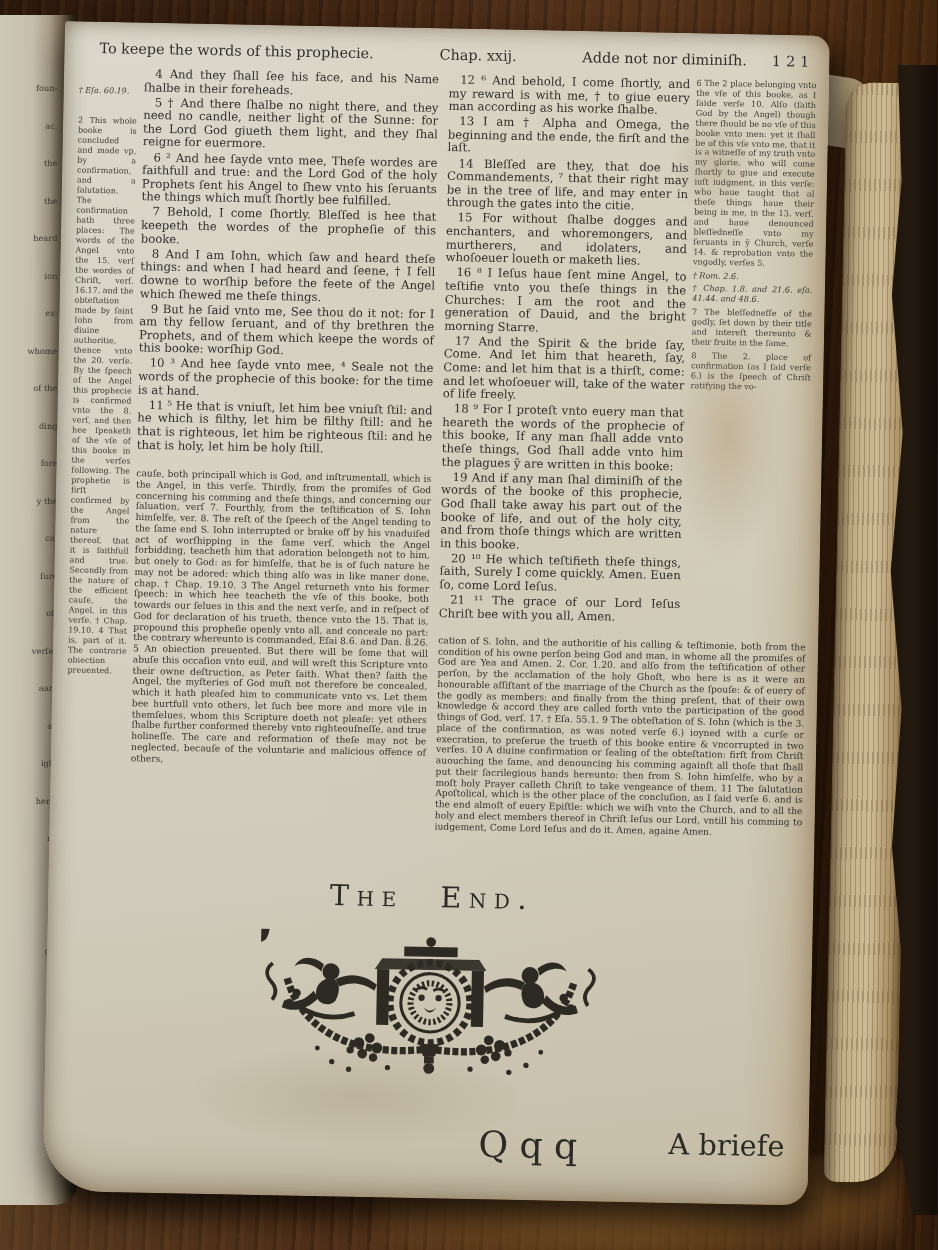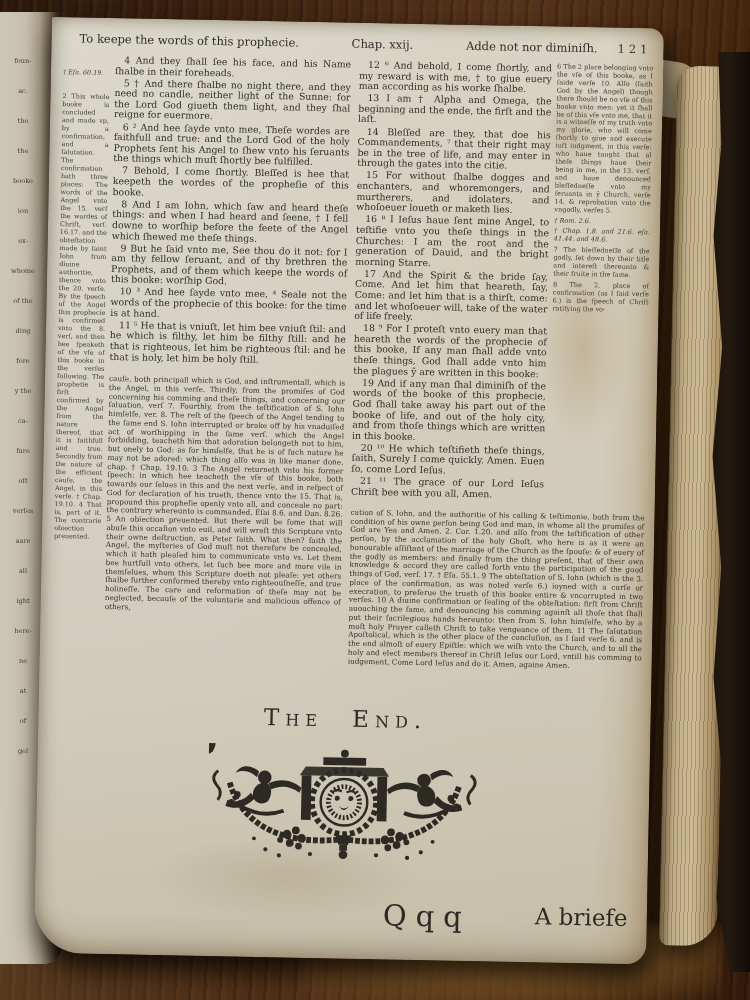--- a/index.html
+++ b/index.html
@@ -11,21 +11,21 @@
   .table-light-1{position:absolute;left:300px;top:925px;width:420px;height:80px;
     background:radial-gradient(ellipse at 50% 35%, rgba(170,122,58,.85), rgba(122,84,38,.55) 60%, rgba(0,0,0,0) 95%);
     filter:blur(3px);}
   .table-light-2{position:absolute;left:-60px;top:850px;width:460px;height:160px;transform:rotate(-7deg);
     background:linear-gradient(80deg, rgba(185,140,80,.30), rgba(0,0,0,0) 65%);filter:blur(4px);}
 
   
   .facing-sliver{position:absolute;left:0;top:12px;width:62px;height:952px;
     background:linear-gradient(90deg,#cdc7b6 0,#c6bfae 26px,#a89d88 40px,#6d5f4b 50px,#352a1c 57px,#1e150c 62px);
     border-radius:0 0 18px 0;}
-  .frag-col{padding:34px 16px 0 0;text-align:center;font-size:6.6px;line-height:30px;color:#45413a;}
+  .frag-col{padding:34px 16px 0 0;text-align:right;font-size:6.6px;line-height:30px;color:#45413a;margin-top:10px;}
   .frag{white-space:nowrap;}
 
   
   .fore-edge{position:absolute;right:24px;top:66px;width:58px;height:880px;transform:rotate(1.2deg);
     border-radius:22px 8px 34px 10px;
     background:
       repeating-linear-gradient(90deg, rgba(70,48,22,.28) 0 1px, rgba(0,0,0,0) 1px 4px),
       linear-gradient(90deg,#8d7752 0%,#c3b089 20%,#cdbb96 55%,#ab9166 85%,#6d5536 100%);
     box-shadow:0 10px 18px rgba(0,0,0,.5);}
   .fore-edge-top{position:absolute;right:52px;top:58px;width:96px;height:56px;transform:rotate(9deg);
@@ -89,21 +89,21 @@
 <div class="scene">
   <div class="table-light-1"></div>
   <div class="table-light-2"></div>
 
   <div class="facing-sliver">
     <div class="frag-col">
       <div class="frag">foun-</div>
       <div class="frag">ac.</div>
       <div class="frag">the</div>
       <div class="frag">the</div>
-      <div class="frag">booke</div>
+      <div class="frag">heard</div>
       <div class="frag">ion</div>
       <div class="frag">ex-</div>
       <div class="frag">whome</div>
       <div class="frag">of the</div>
       <div class="frag">ding</div>
       <div class="frag">fore</div>
       <div class="frag">y the</div>
       <div class="frag">ca-</div>
       <div class="frag">ſure</div>
       <div class="frag">oſt</div>

